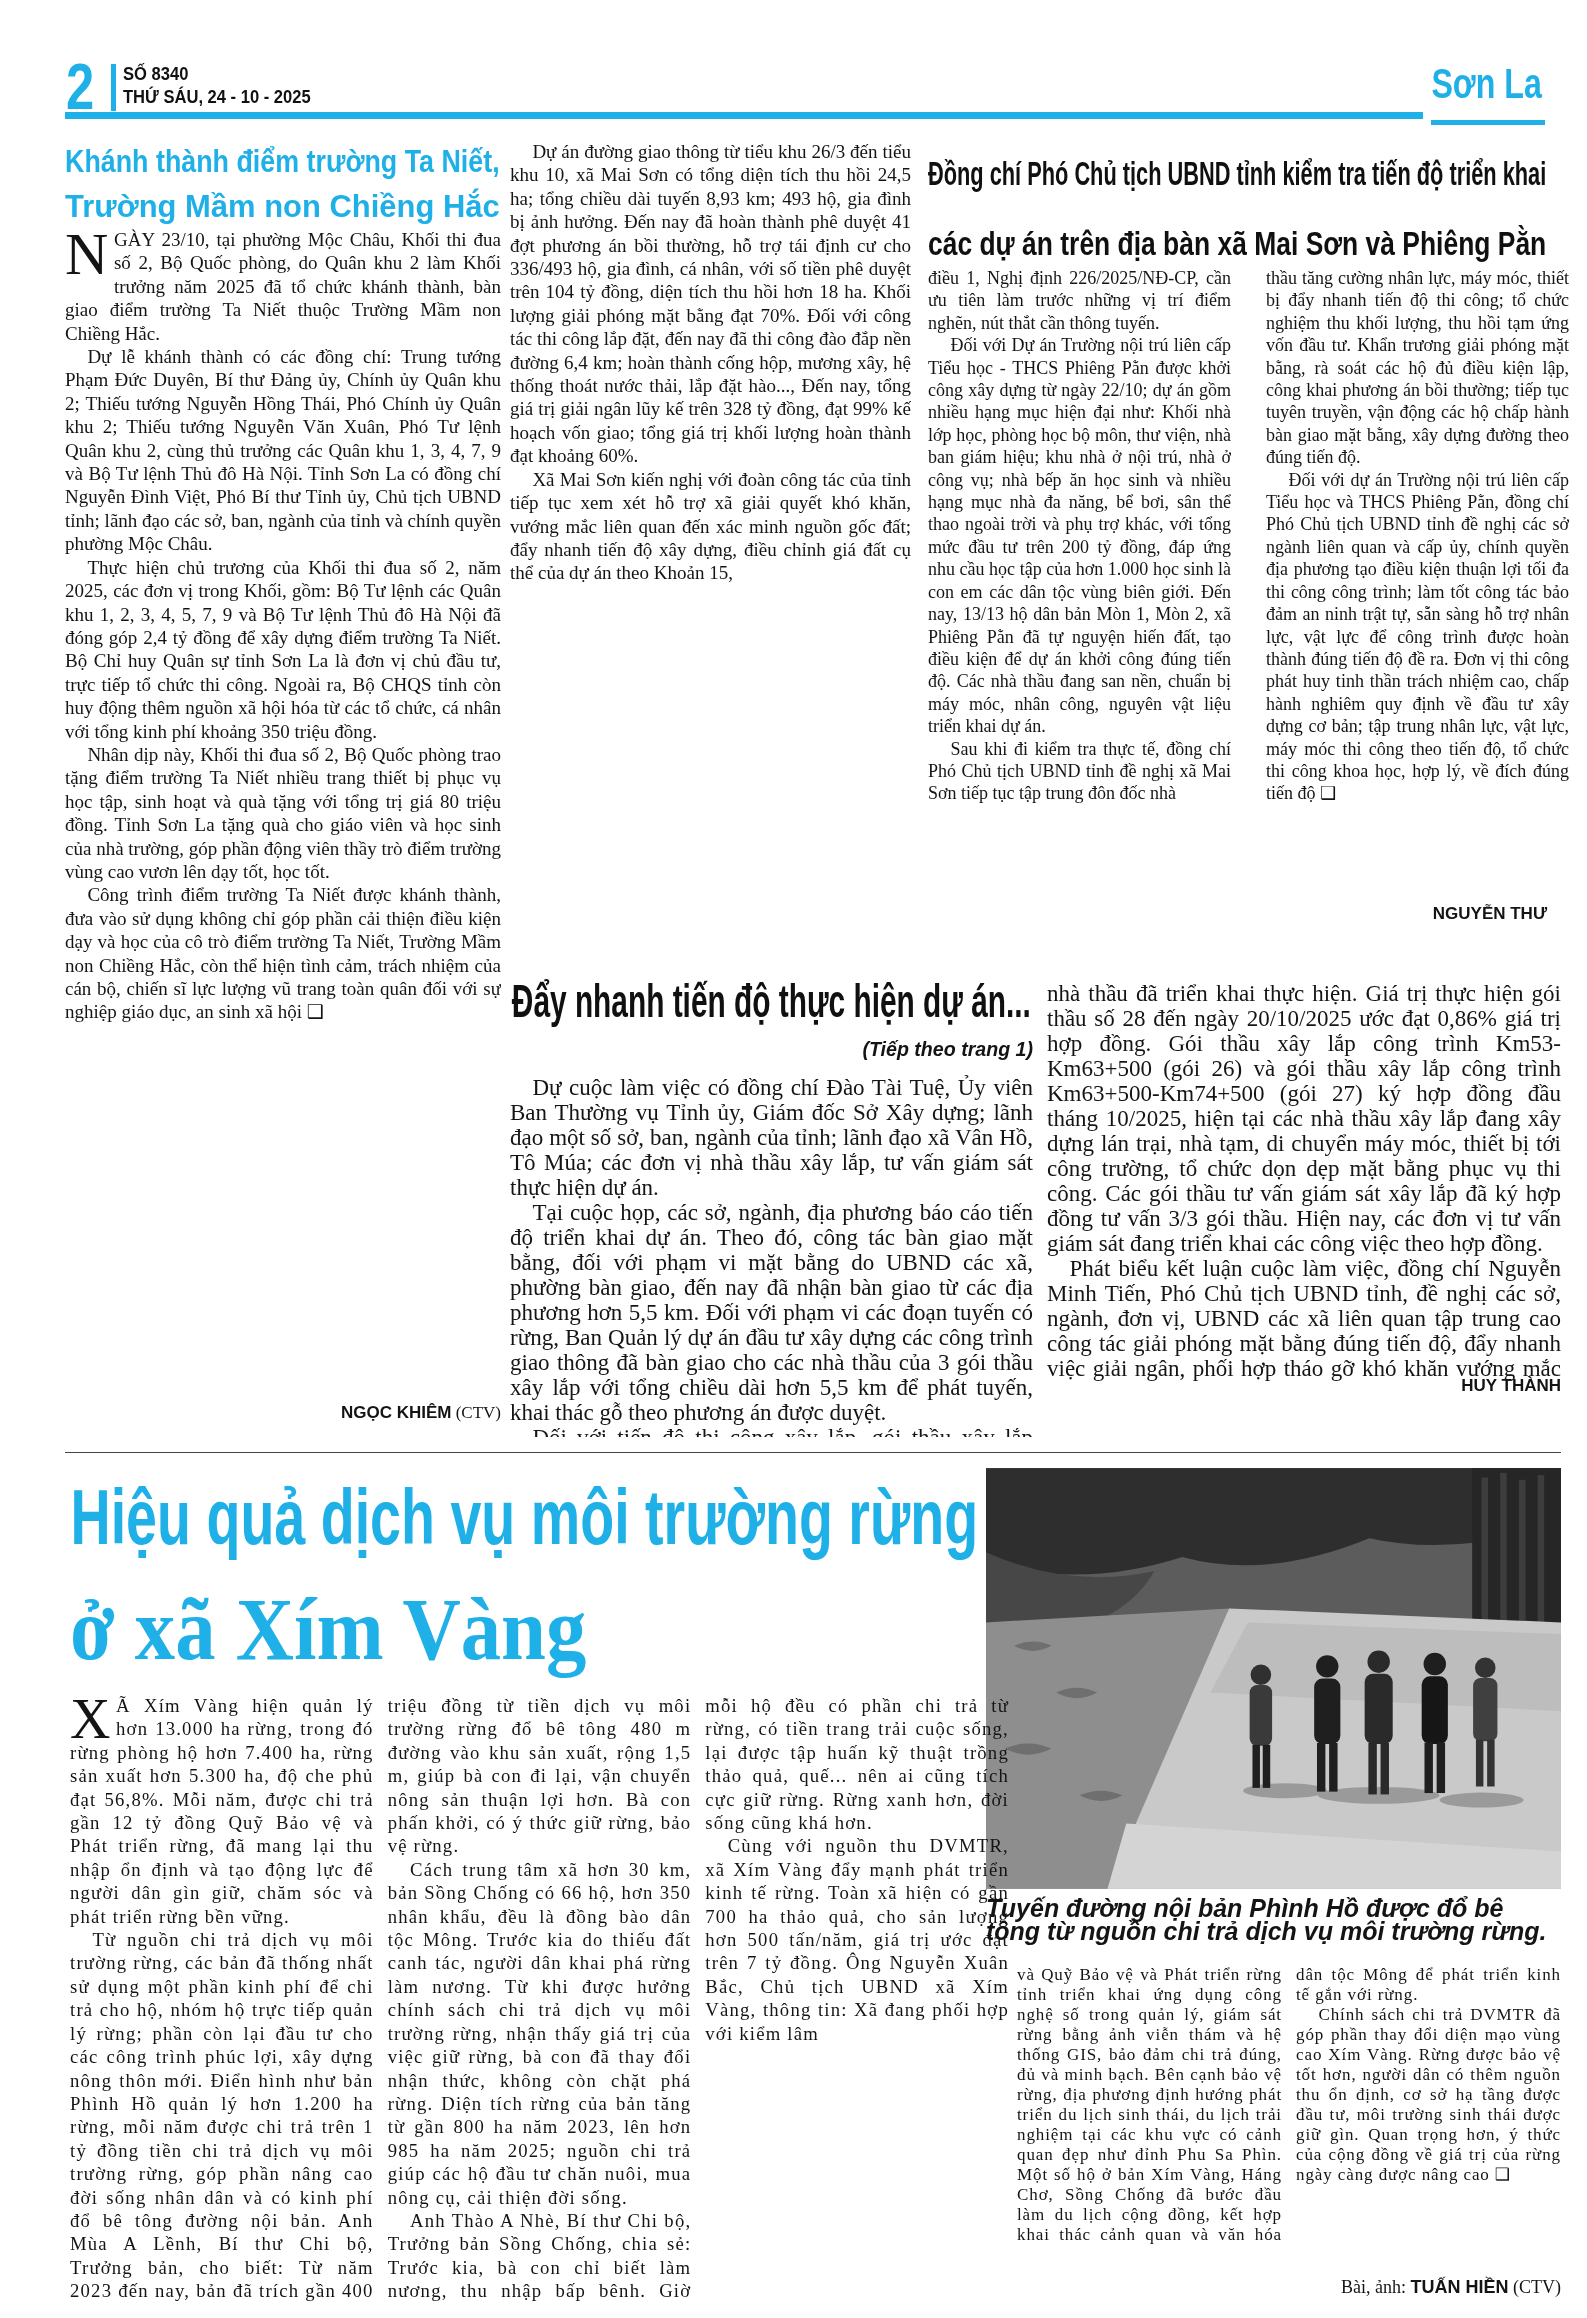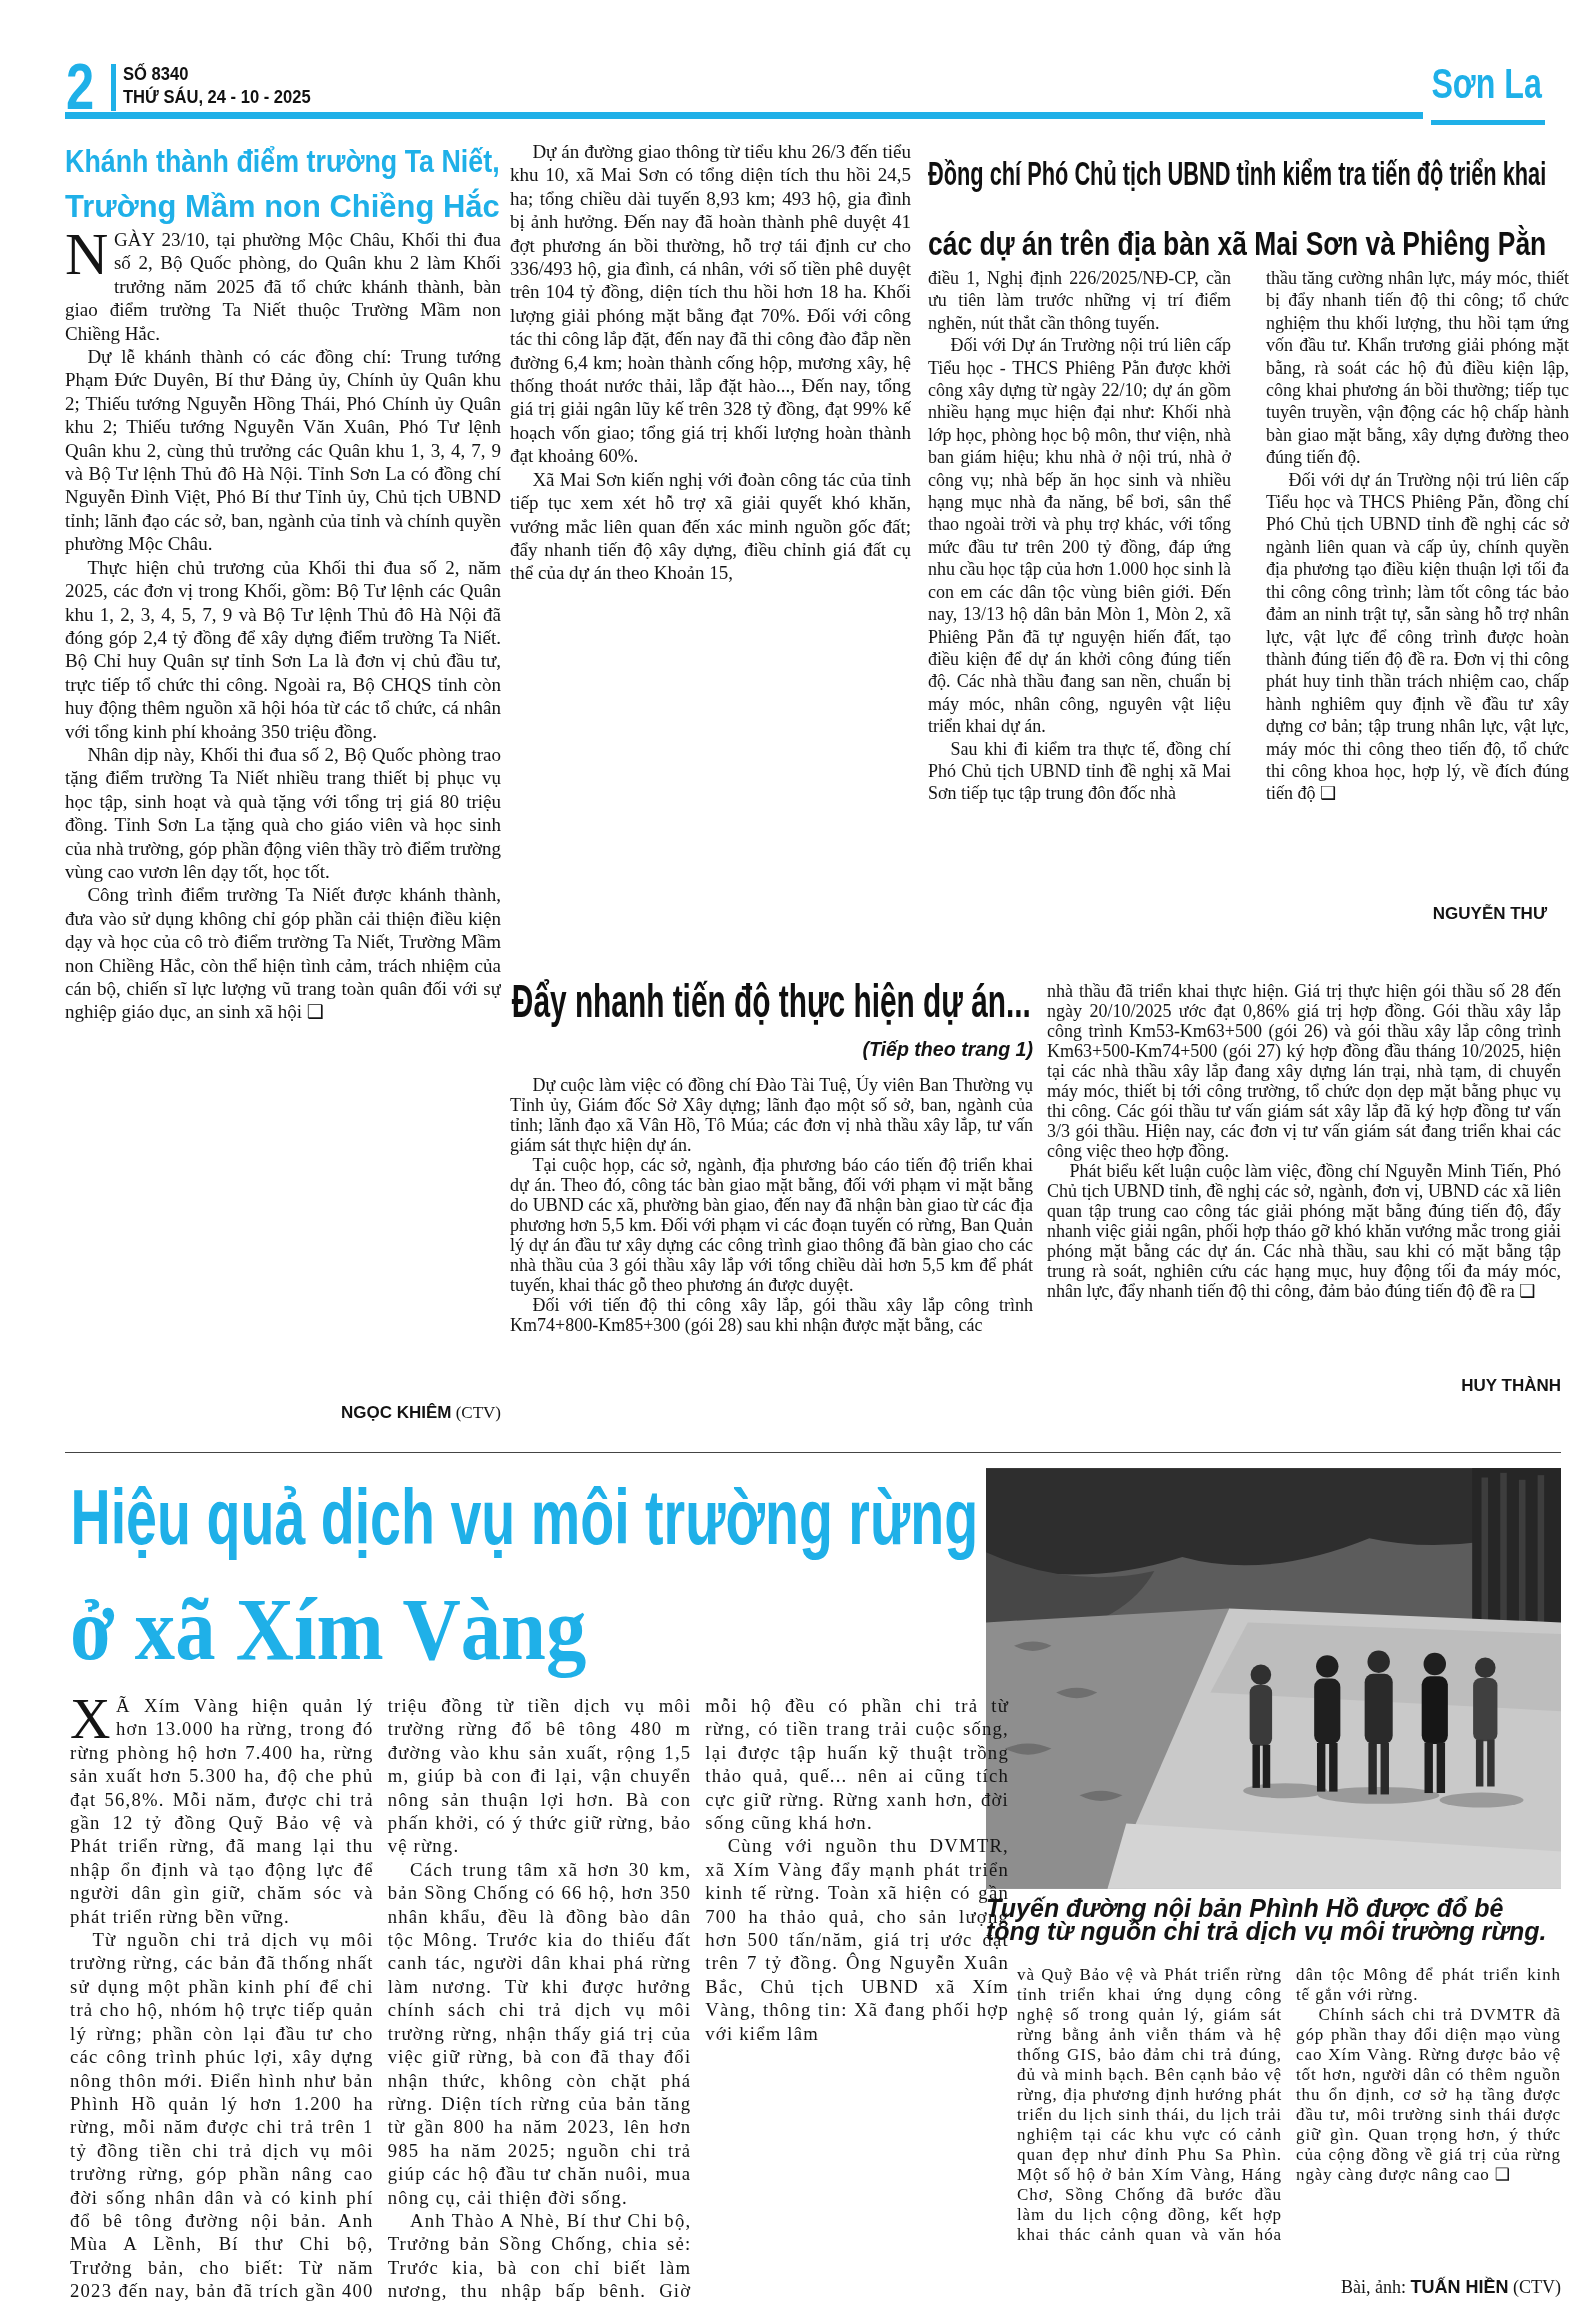--- a/index.html
+++ b/index.html
@@ -10,21 +10,21 @@
   p.lead,p.cont{text-indent:0;}
   
   .art1 p{font-size:19px;line-height:23.4px;}
   .art1 p.lead::first-letter{float:left;font-size:60px;line-height:47px;padding:2.8px 5.6px 0 0;}
   
   .midcol p{font-size:19px;line-height:23.4px;}
   .midcol p.lead::first-letter{float:left;font-size:60px;line-height:47px;padding:2.8px 5.6px 0 0;}
   
   .colAB p{font-size:18px;line-height:22.4px;}
   
-  .wide p{font-size:18px;line-height:20px;}
+  .wide p{font-size:23px;line-height:25px;}
   
   .featcols p{font-size:18.7px;line-height:23.4px;letter-spacing:1.2px;}
   .featcols p.lead::first-letter{float:left;font-size:56px;line-height:44px;padding:2.8px 5.6px 0 0;letter-spacing:0;}
   .featcols45 p{font-size:17px;line-height:20px;letter-spacing:0.9px;}
   .byline{margin-top:7.5px;text-align:right;font-size:17px;text-indent:0;}
   .byline .bn{font-family:"Liberation Sans",sans-serif;font-weight:700;}
   .sans{font-family:"Liberation Sans",sans-serif;text-align:right;}
   .subtitle{font-family:"Liberation Sans",sans-serif;font-weight:700;font-style:italic;
             font-size:19.6px;text-align:center;}
   .caption{font-family:"Liberation Sans",sans-serif;font-weight:700;font-style:italic;

